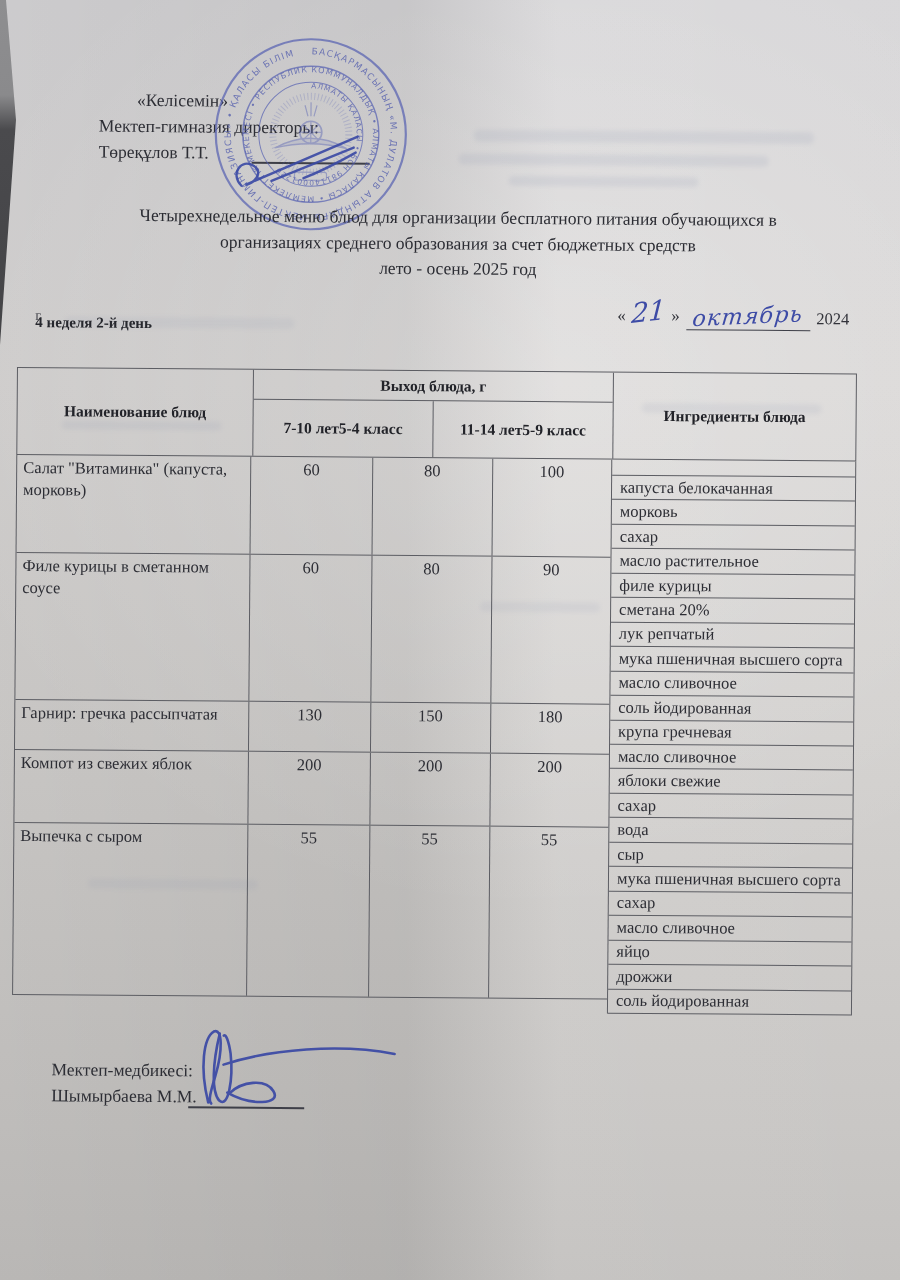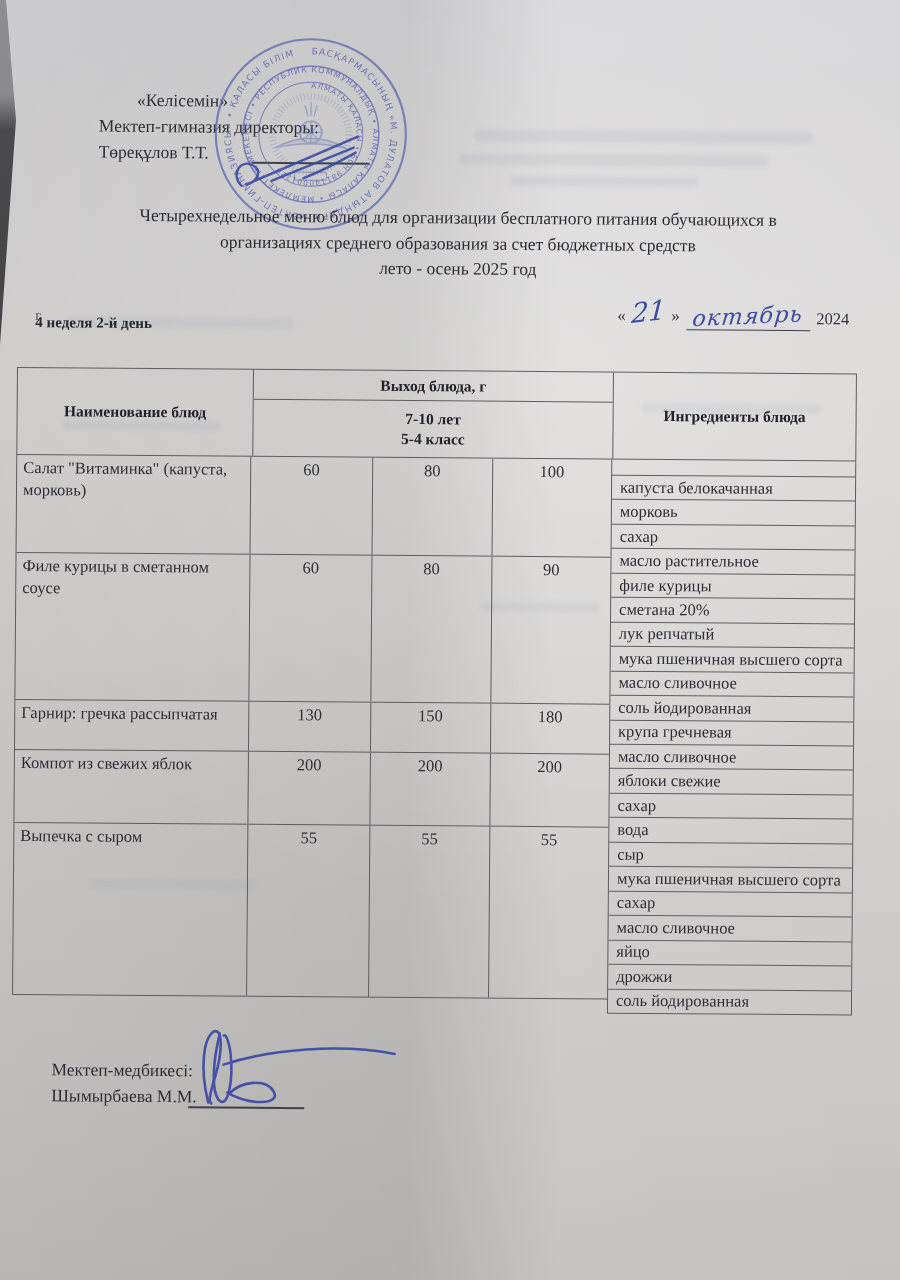--- a/index.html
+++ b/index.html
@@ -42,21 +42,21 @@
   
   .menu-table{position:absolute;left:15px;top:367px;width:840px;font-size:16.5px;}
   .menu-table *{box-sizing:border-box;}
   :root{--line:#5c5d63;}
   .thead{display:flex;height:88px;border:1.6px solid var(--line);border-bottom:1.2px solid var(--line);
          font-weight:bold;font-size:15.5px;color:#222329;}
   .name-h{width:236px;border-right:1.2px solid var(--line);display:flex;align-items:center;justify-content:center;}
   .yield-group{width:359px;display:flex;flex-direction:column;}
   .yield-title{height:30px;border-bottom:1.2px solid var(--line);display:flex;align-items:center;justify-content:center;}
   .age-row{flex:1;display:flex;}
-  .age-cell{flex:1;border-right:1.2px solid var(--line);display:flex;flex-direction:column;
+  .age-cell{flex:1;border-right:1.2px solid var(--line);display:flex;flex-direction:row;
             align-items:center;justify-content:center;line-height:1.3;text-align:center;}
   .age-cell:last-child{border-right:none;}
   .ingr-h{flex:1;border-left:1.2px solid var(--line);display:flex;align-items:center;justify-content:center;}
   .tbody{display:flex;align-items:flex-start;}
   .left-part{width:595px;border-left:1.6px solid var(--line);}
   .dish-row{display:flex;border-bottom:1.2px solid var(--line);}
   .dish-row:last-child{border-bottom:1.8px solid var(--line);}
   .cell{padding:2px 6px;}
   .name-cell{width:234.4px;border-right:1.2px solid var(--line);line-height:1.35;}
   .val-cell{text-align:center;padding-top:3px;}
@@ -140,20 +140,24 @@
 
     <div class="menu-table">
       <div class="thead">
         <div class="name-h">Наименование блюд</div>
         <div class="yield-group">
           <div class="yield-title">Выход блюда, г</div>
           <div class="age-row">
             <div class="age-cell">
               <span>7-10 лет</span>
               <span>5-4 класс</span>
+            </div>
+            <div class="age-cell">
+              <span>11-14 лет</span>
+              <span>5-9 класс</span>
             </div>
           </div>
         </div>
         <div class="ingr-h">Ингредиенты блюда</div>
       </div>
       <div class="tbody">
         <div class="left-part">
             <div class="dish-row" style="height: 98.1818px;">
               <div class="cell name-cell">Салат "Витаминка" (капуста, морковь)</div>
               <div class="cell val-cell">60</div>

